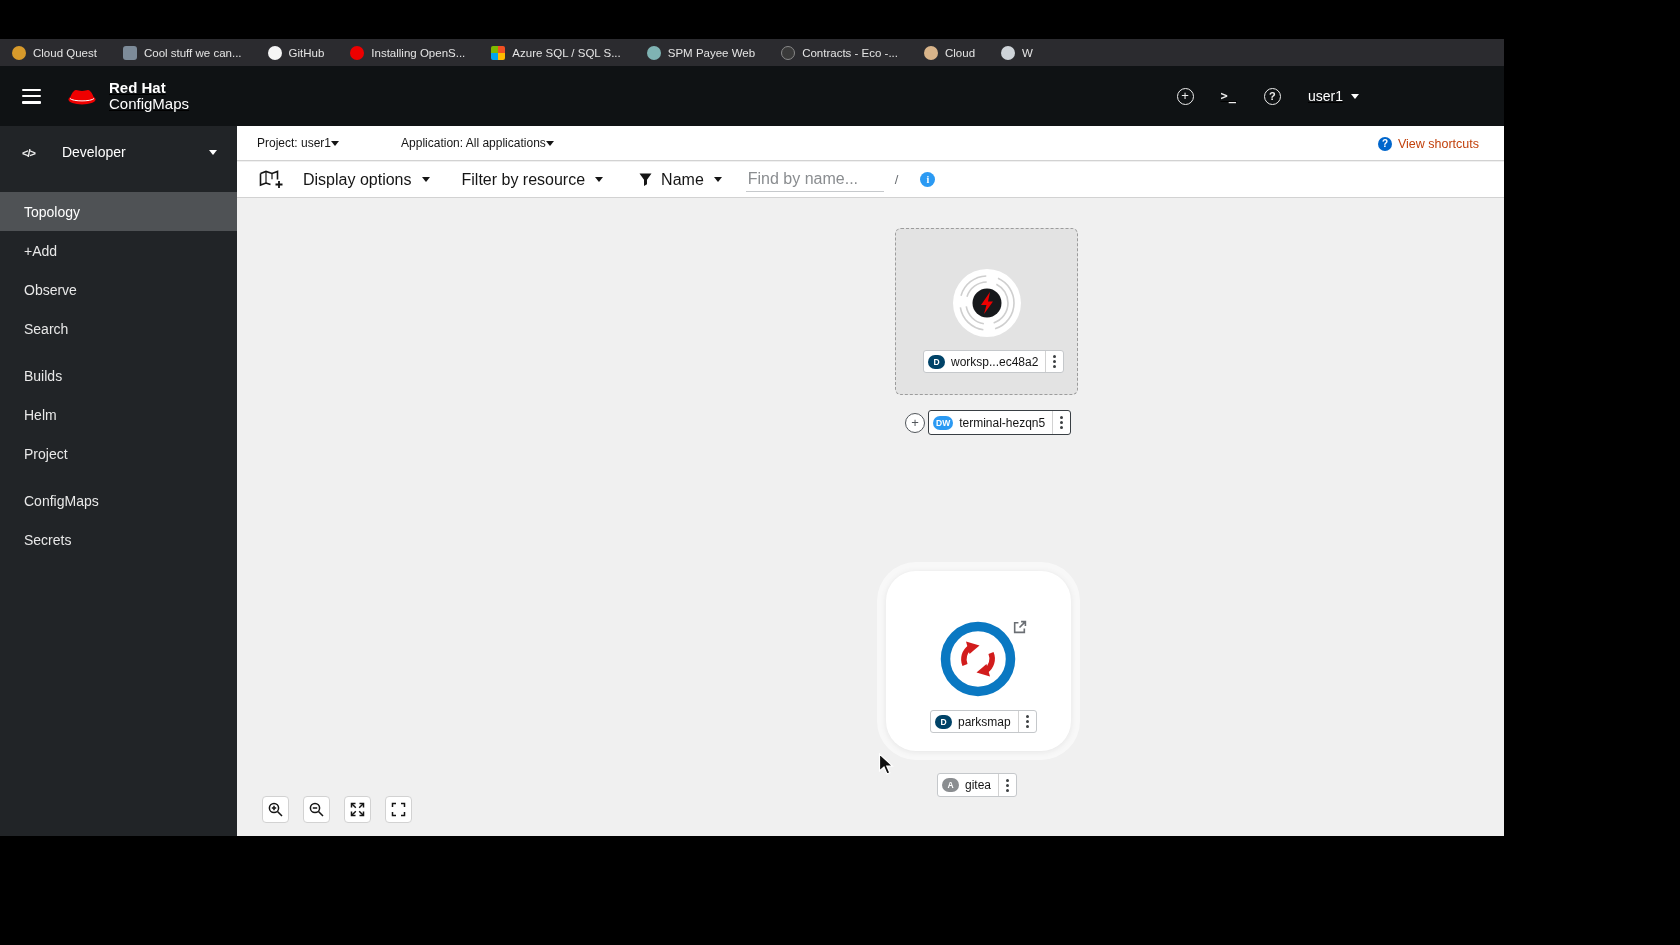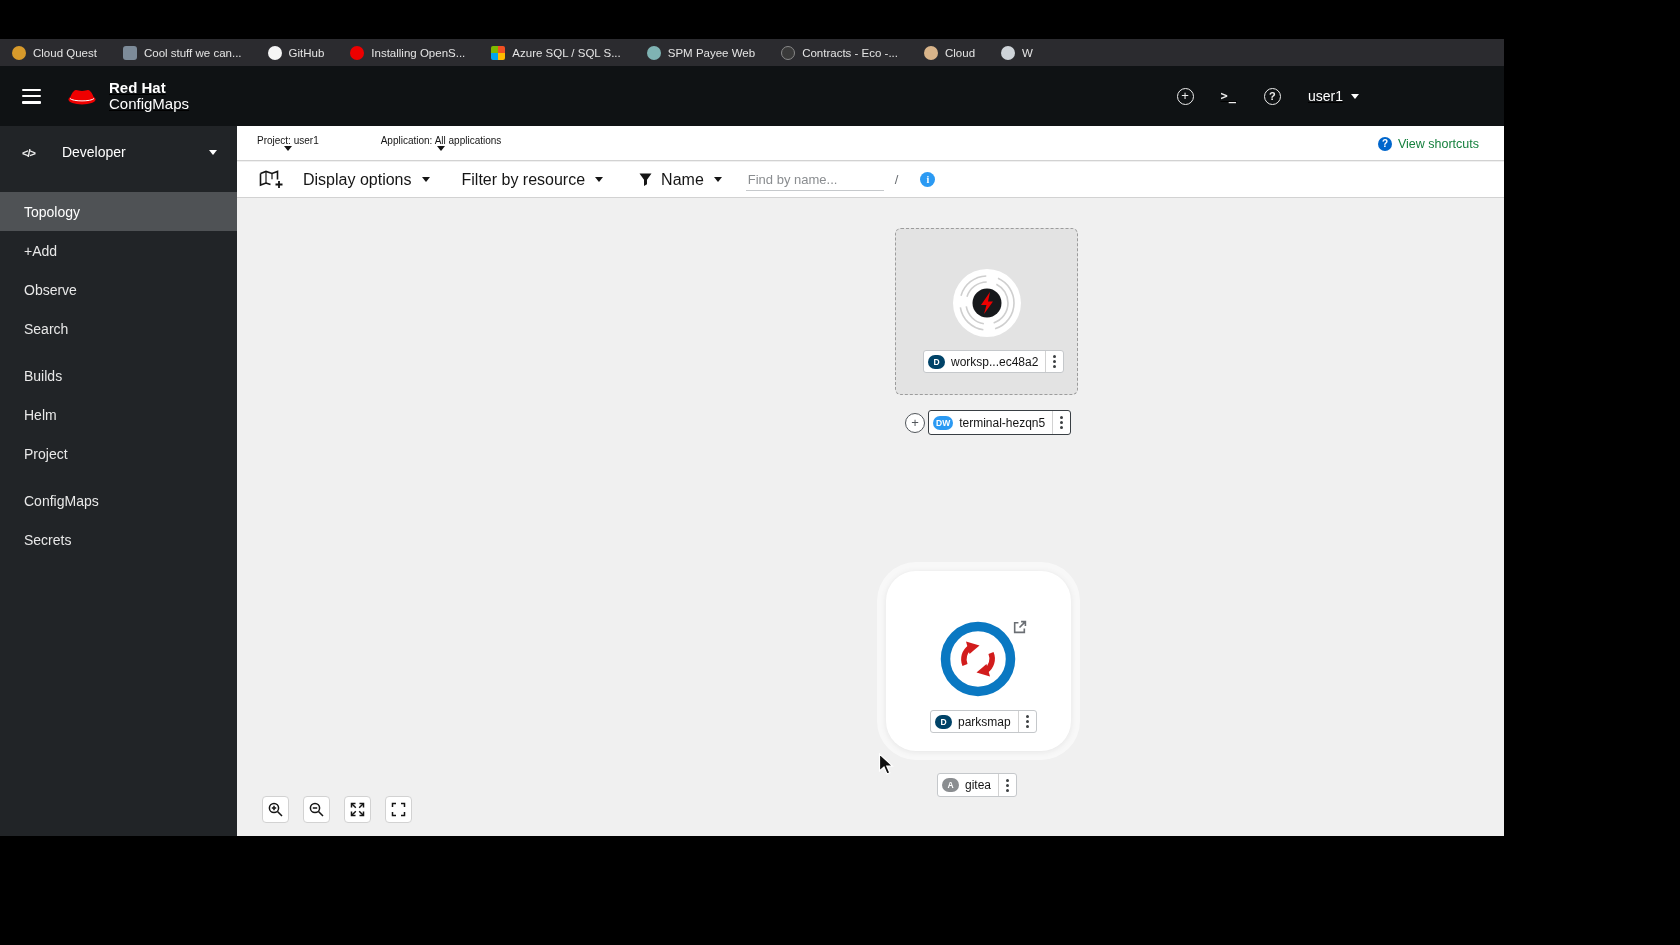--- a/index.html
+++ b/index.html
@@ -56,42 +56,42 @@
   .nav { padding-top:14px; }
   .nav-item { height:39px; display:flex; align-items:center; padding-left:24px; color:#e8e8e8;
               font-size:14px; cursor:pointer; }
   .nav-item.selected { background:#4f5255; color:#fff; }
   .nav-gap { height:8px; }
 
   
   .main { position:absolute; left:237px; top:126px; width:1443px; height:710px; background:#f0f0f0; }
   .context-bar { position:absolute; top:0; left:0; width:100%; height:35px; background:#fff;
                  border-bottom:1px solid #d2d2d2; display:flex; align-items:center; }
-  .ctx-dd { display:flex; align-items:center; gap:0; font-size:10px; color:#151515; background:none;
-            border:none; font-family:inherit; cursor:pointer;flex-direction:column; }
+  .ctx-dd { display:flex; align-items:center; gap:0; font-size:12px; color:#151515; background:none;
+            border:none; font-family:inherit; cursor:pointer; }
   .ctx-dd.project { margin-left:20px; }
   .ctx-dd.application { margin-left:62px; }
   .ctx-right { position:absolute; right:128px; top:0; height:35px; display:flex; align-items:center; gap:56px; }
-  .shortcuts { display:flex; align-items:center; gap:6px; color:#15803d; font-size:12.5px; cursor:pointer;
+  .shortcuts { display:flex; align-items:center; gap:6px; color:#c2410c; font-size:12.5px; cursor:pointer;
                text-decoration:none; }
   .qmark { width:14px; height:14px; border-radius:50%; background:#0066cc; position:relative; flex:0 0 auto; }
   .qmark::before { content:"?"; position:absolute; left:50%; top:50%; transform:translate(-50%,-54%);
                    color:#fff; font-size:10px; font-weight:bold; }
   .listview-btn { display:flex; align-items:center; cursor:pointer; }
 
   .topo-toolbar { position:absolute; top:36px; left:0; width:100%; height:36px; background:#fff;
                   border-bottom:1px solid #d2d2d2; display:flex; align-items:center; }
   .map-btn { margin-left:22px; display:flex; align-items:center; cursor:pointer; }
   .tool-dd { display:flex; align-items:center; gap:10px; font-size:16px; color:#151515; background:none;
              border:none; font-family:inherit; cursor:pointer; }
   .dd-display { margin-left:20px; }
   .dd-filter { margin-left:32px; }
   .funnel { margin-left:36px; display:flex; align-items:center; }
   .dd-name { margin-left:9px; }
-  .find-input { margin-left:24px; width:138px; border:none; border-bottom:1px solid #c6c9cc; font-size:13px;
+  .find-input { margin-left:24px; width:138px; border:none; border-bottom:1px solid #c6c9cc; font-size:16px;
                 font-family:inherit; color:#8b5cf6; padding:3px 2px; background:transparent; outline:none; }
   .find-input::placeholder { color:#8a8d90; }
   .slash { margin-left:11px; color:#6a6e73; font-size:13px; }
   .info-circle { margin-left:22px; width:15px; height:15px; border-radius:50%; background:#2b9af3;
                  position:relative; cursor:pointer; }
   .info-circle::before { content:"i"; position:absolute; left:50%; top:50%; transform:translate(-50%,-54%);
                          color:#fff; font-size:10px; font-weight:bold; font-family:"Liberation Serif",serif; }
 
   
   .canvas { position:absolute; top:73px; left:0; width:100%; height:637px; background:#f0f0f0; overflow:hidden; }

